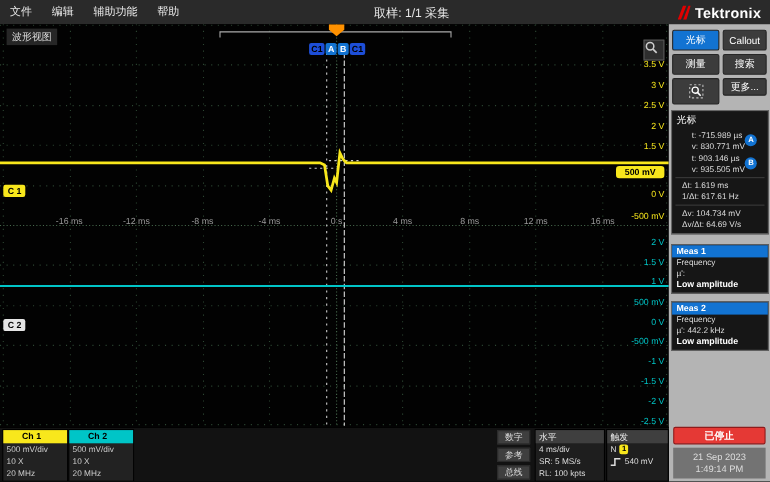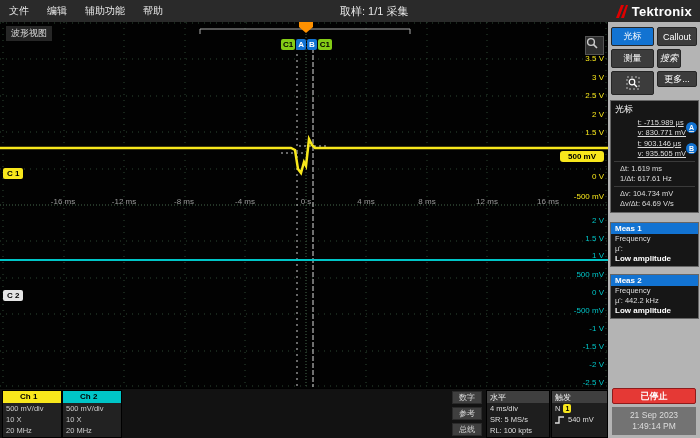--- a/index.html
+++ b/index.html
@@ -20,45 +20,45 @@
   .wave svg{position:absolute;top:0;left:0;}
   .gl{stroke:#2c4632;stroke-width:1;stroke-dasharray:1 5;}
   .glc{stroke:#46684c;stroke-width:1;stroke-dasharray:1 2;}
   .wave-label{position:absolute;top:4px;left:6px;font-size:9px;color:#ddd;background:#262626;
               padding:1px 5px;}
   .ylab{position:absolute;left:558px;width:46px;text-align:right;font-size:8px;line-height:9px;}
   .y1{color:#f8e71c}.y2{color:#00c5c7}
   .xlab{position:absolute;width:40px;text-align:center;font-size:8px;color:#9a9a9a;top:175px;}
   .badge-row{position:absolute;top:17px;left:281px;display:flex;gap:1px;}
   .bdg{font-size:8px;line-height:11px;padding:0 2px;border-radius:2px;font-weight:bold;}
-  .bdg.yellow{background:#84cc16;color:#000;}
+  .bdg.yellow{background:#1d4ed8;color:#000;}
   .bdg.blue{background:#1273d2;color:#fff;}
   .ch-badge{position:absolute;font-size:8px;font-weight:bold;padding:1px 4px;border-radius:2px;}
   #c1badge{left:3px;top:146px;background:#f8e71c;color:#000;}
   #c2badge{left:3px;top:268px;background:#e5e5e5;color:#000;}
   .level-badge{position:absolute;left:560px;top:129px;width:44px;text-align:center;background:#f8e71c;
                color:#000;font-size:8px;font-weight:bold;border-radius:3px;padding:1px 0;}
   .mag-btn{position:absolute;left:585px;top:14px;width:17px;height:17px;background:#2e2e2e;
            border:1px solid #555;display:flex;align-items:center;justify-content:center;}
 
   
   .rpanel{position:absolute;left:608px;top:22px;width:92px;height:416px;background:#b4b4b4;}
   .pbtn{position:absolute;height:19px;background:#3c3c3c;color:#fff;font-size:9px;
         border:1px solid #262626;border-radius:2px;display:flex;align-items:center;
         justify-content:center;box-sizing:border-box;}
   #btn-cursor{left:3px;top:5px;width:43px;background:#1273d2;}
   #btn-callout{left:49px;top:5px;width:40px;}
   #btn-measure{left:3px;top:27px;width:43px;}
-  #btn-search{left:49px;top:27px;width:24px;font-style:italic;}
+  #btn-search{left:49px;top:27px;width:40px;}
   #btn-zoom{left:3px;top:49px;width:43px;height:24px;}
   #btn-more{left:49px;top:49px;width:40px;height:16px;}
   .readout{position:absolute;left:2px;top:78px;width:87px;background:#161616;
            border:1px solid #666;color:#ddd;padding-bottom:3px;}
   .readout .title{font-size:9px;padding:2px 4px 1px 4px;color:#fff;}
-  .cr-row{display:flex;align-items:center;justify-content:flex-end;padding:1px 1px 1px 9px;text-decoration:underline;}
+  .cr-row{display:flex;align-items:center;justify-content:center;padding:1px 1px 1px 9px;}
   .cr-col div{font-size:7.5px;line-height:9.5px;}
   .cbadge{width:11px;height:11px;border-radius:50%;background:#1273d2;color:#fff;font-size:7px;
           display:flex;align-items:center;justify-content:center;font-weight:bold;flex:0 0 auto;}
   .cr-line{font-size:7.5px;line-height:10px;padding-left:9px;}
   .cr-sep{border-top:1px solid #3a3a3a;margin:2px 3px;}
   .meas{position:absolute;left:2px;width:87px;background:#161616;border:1px solid #666;}
   #meas1{top:200px;} #meas2{top:252px;}
   .meas-h{background:#1273d2;color:#fff;font-size:8px;font-weight:bold;padding:1px 4px;}
   .meas-b div{font-size:7.5px;color:#ddd;padding:0 4px;line-height:10px;}
   .meas-b .warn{font-weight:bold;color:#fff;font-size:8px;padding-bottom:2px;}

